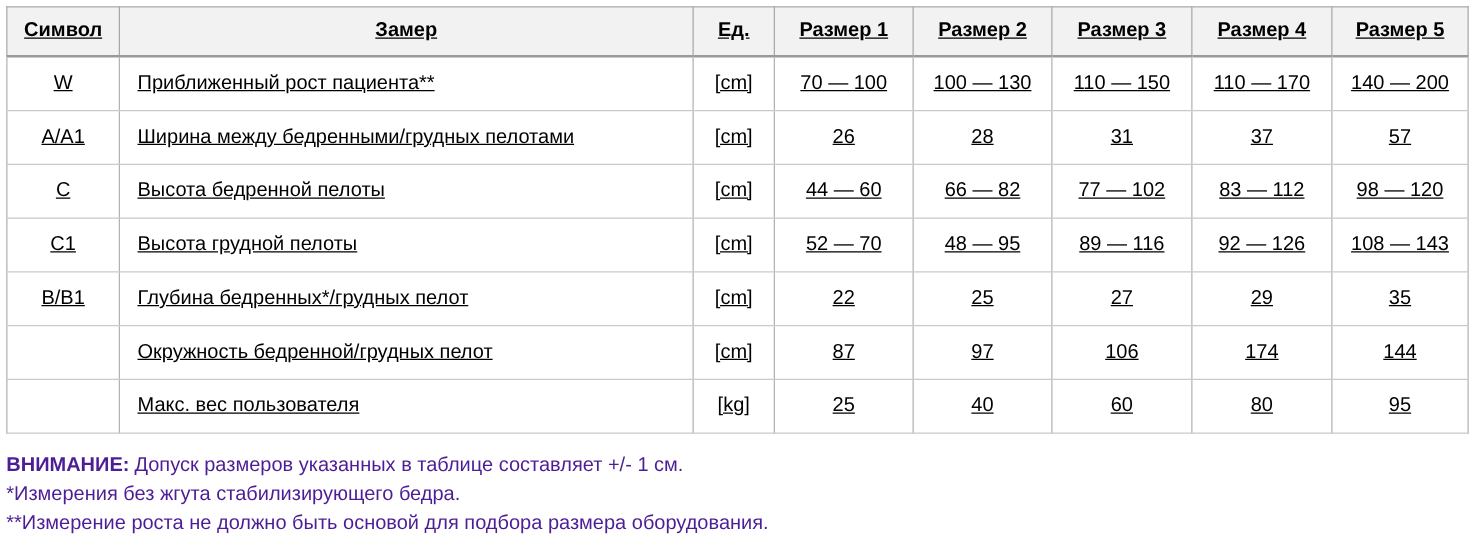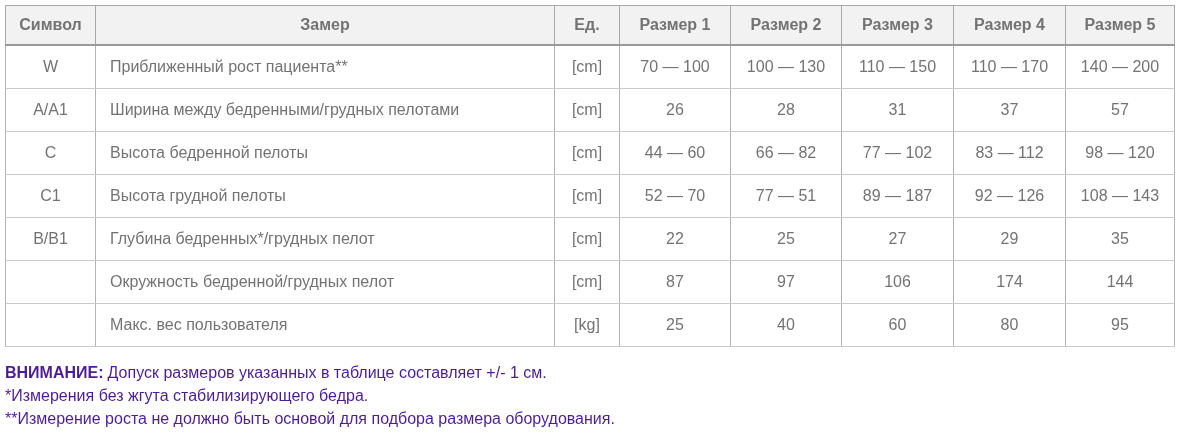--- a/index.html
+++ b/index.html
@@ -14,21 +14,22 @@
     height: 436px;
     box-sizing: border-box;
     padding: 5px 5px 0 5px;
     overflow: hidden;
   }
   table.size-table {
     border-collapse: collapse;
     table-layout: fixed;
     width: 1169px;
     font-size: 16px;
-    color: #737373;
+    color: #000000;
+    text-decoration: underline;
   }
   table.size-table th {
     background: #f2f2f2;
     border: 1px solid #a8a8a8;
     border-bottom: 2px solid #9a9a9a;
     font-weight: 600;
     height: 38px;
     padding: 0 6px;
     text-align: center;
     vertical-align: middle;
@@ -118,22 +119,22 @@
         <td>66 — 82</td>
         <td>77 — 102</td>
         <td>83 — 112</td>
         <td>98 — 120</td>
       </tr>
       <tr>
         <td>C1</td>
         <td class="name-cell">Высота грудной пелоты</td>
         <td>[cm]</td>
         <td>52 — 70</td>
-        <td>77 — 51</td>
-        <td>89 — 187</td>
+        <td>48 — 95</td>
+        <td>89 — 116</td>
         <td>92 — 126</td>
         <td>108 — 143</td>
       </tr>
       <tr>
         <td>B/B1</td>
         <td class="name-cell">Глубина бедренных*/грудных пелот</td>
         <td>[cm]</td>
         <td>22</td>
         <td>25</td>
         <td>27</td>

